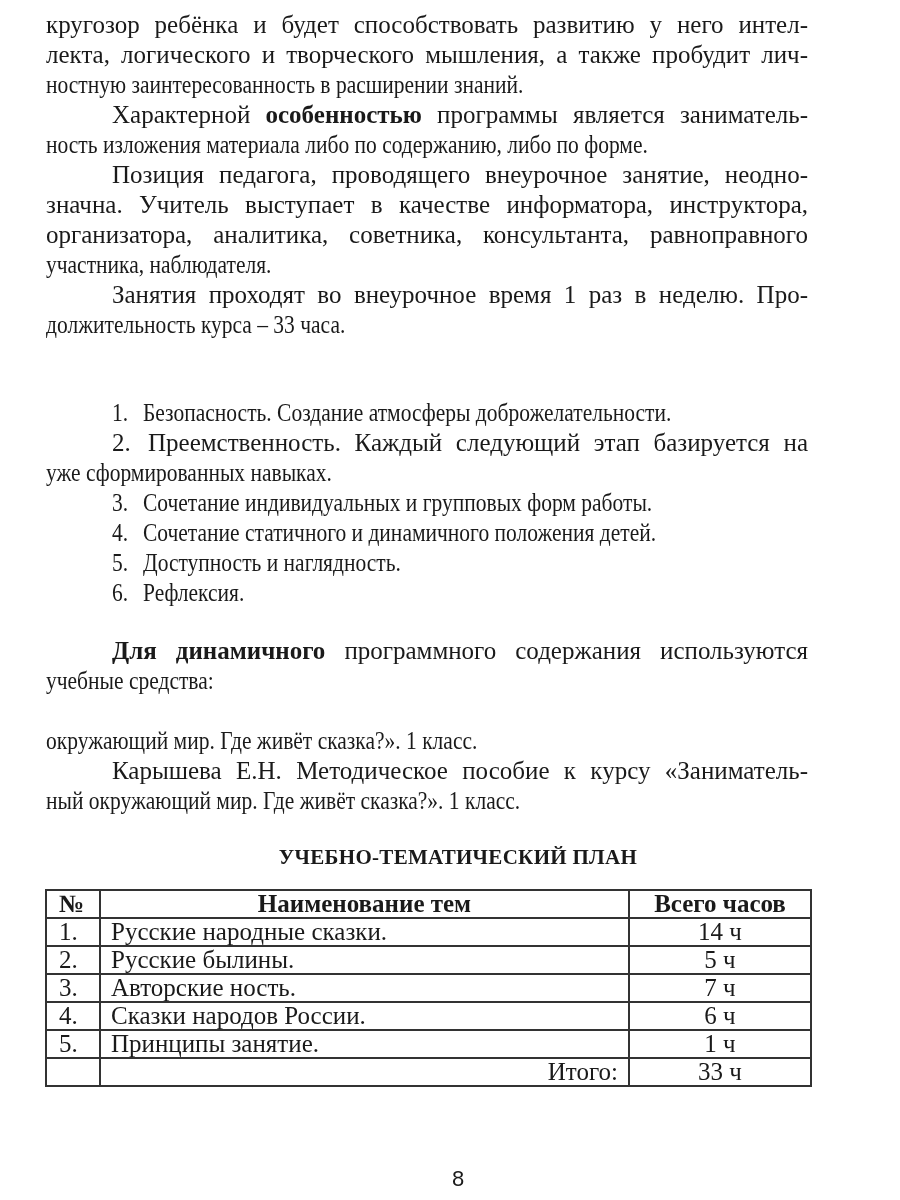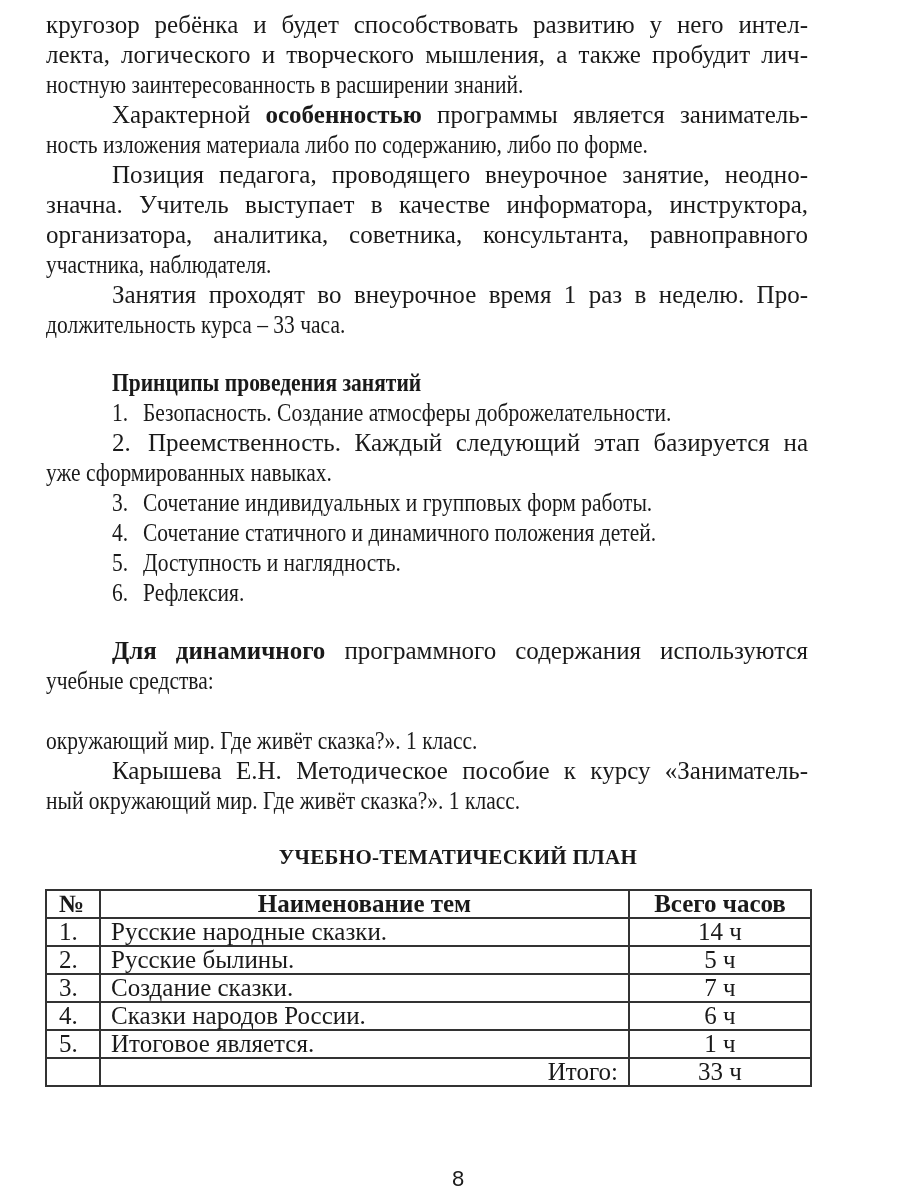--- a/index.html
+++ b/index.html
@@ -73,21 +73,20 @@
   <div class="line justify" style="top:220px">
       <span class="inner" style="display: block; width: 100%;">организатора, аналитика, советника, консультанта, равноправного</span>
     </div>
   <div class="line" style="top:250px"><span class="inner sx" style="transform: scaleX(0.86);">участника, наблюдателя.</span></div>
 
   <div class="line indent justify" style="top:280px">
       <span class="inner" style="display: block; width: 100%;">Занятия проходят во внеурочное время 1 раз в неделю. Про-</span>
     </div>
   <div class="line" style="top:310px"><span class="inner sx" style="transform: scaleX(0.86);">должительность курса – 33 часа.</span></div>
 
-  <div class="line indent heading" style="top:368px"><span class="inner sx" style="transform: scaleX(0.86);">Принципы проведения занятий</span></div>
 
   <div class="line indent" style="top:398px"><span class="inner sx" style="transform: scaleX(0.86);"><span class="list-num">1.</span><span>Безопасность. Создание атмосферы доброжелательности.</span></span></div>
   <div class="line indent justify" style="top:428px">
       <span class="inner" style="display: block; width: 100%;"><span class="list-num">2.</span><span>Преемственность. Каждый следующий этап базируется на</span></span>
     </div>
   <div class="line" style="top:458px"><span class="inner sx" style="transform: scaleX(0.86);">уже сформированных навыках.</span></div>
   <div class="line indent" style="top:488px"><span class="inner sx" style="transform: scaleX(0.86);"><span class="list-num">3.</span><span>Сочетание индивидуальных и групповых форм работы.</span></span></div>
   <div class="line indent" style="top:518px"><span class="inner sx" style="transform: scaleX(0.86);"><span class="list-num">4.</span><span>Сочетание статичного и динамичного положения детей.</span></span></div>
   <div class="line indent" style="top:548px"><span class="inner sx" style="transform: scaleX(0.86);"><span class="list-num">5.</span><span>Доступность и наглядность.</span></span></div>
   <div class="line indent" style="top:578px"><span class="inner sx" style="transform: scaleX(0.86);"><span class="list-num">6.</span><span>Рефлексия.</span></span></div>
@@ -116,31 +115,31 @@
       <td class="c-name">Русские народные сказки.</td>
       <td class="c-hours">14 ч</td>
     </tr>
     <tr>
       <td class="c-num">2.</td>
       <td class="c-name">Русские былины.</td>
       <td class="c-hours">5 ч</td>
     </tr>
     <tr>
       <td class="c-num">3.</td>
-      <td class="c-name">Создание сказки.</td>
+      <td class="c-name">Авторские ность.</td>
       <td class="c-hours">7 ч</td>
     </tr>
     <tr>
       <td class="c-num">4.</td>
       <td class="c-name">Сказки народов России.</td>
       <td class="c-hours">6 ч</td>
     </tr>
     <tr>
       <td class="c-num">5.</td>
-      <td class="c-name">Итоговое является.</td>
+      <td class="c-name">Принципы занятие.</td>
       <td class="c-hours">1 ч</td>
     </tr>
     <tr>
       <td class="c-num"></td>
       <td class="c-name right">Итого:</td>
       <td class="c-hours total">33 ч</td>
     </tr>
   </tbody>
     </table>
 

